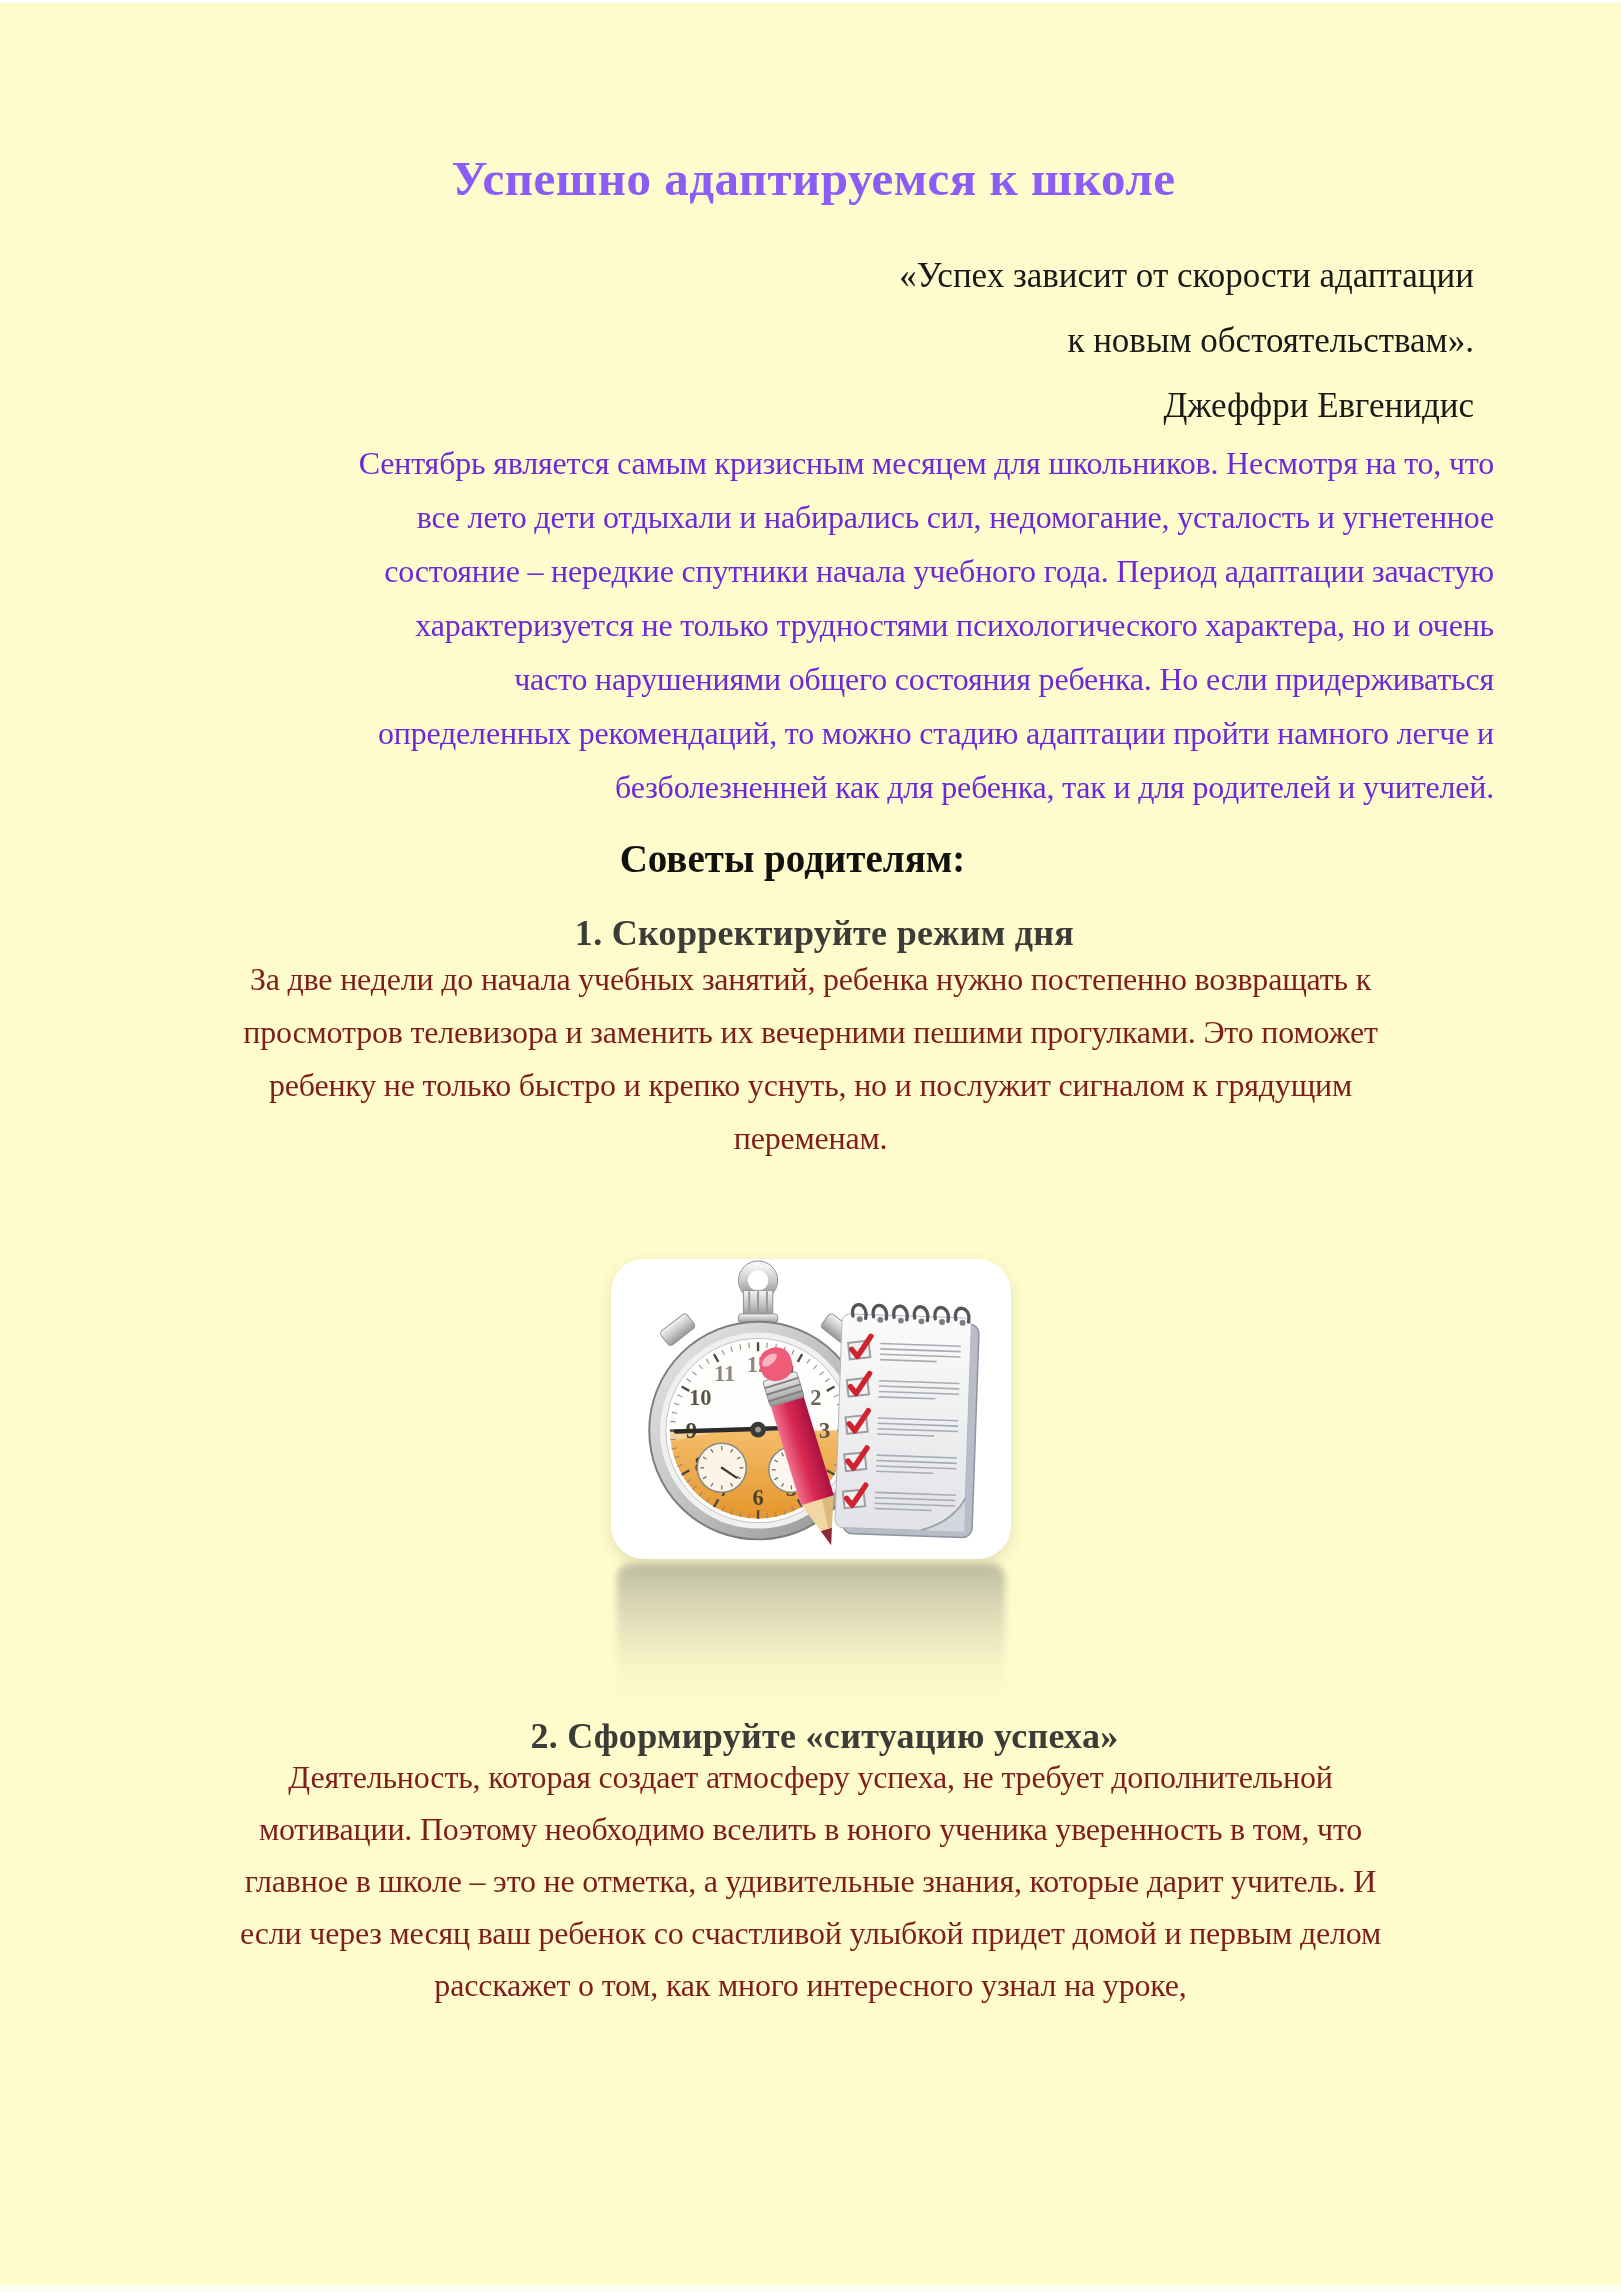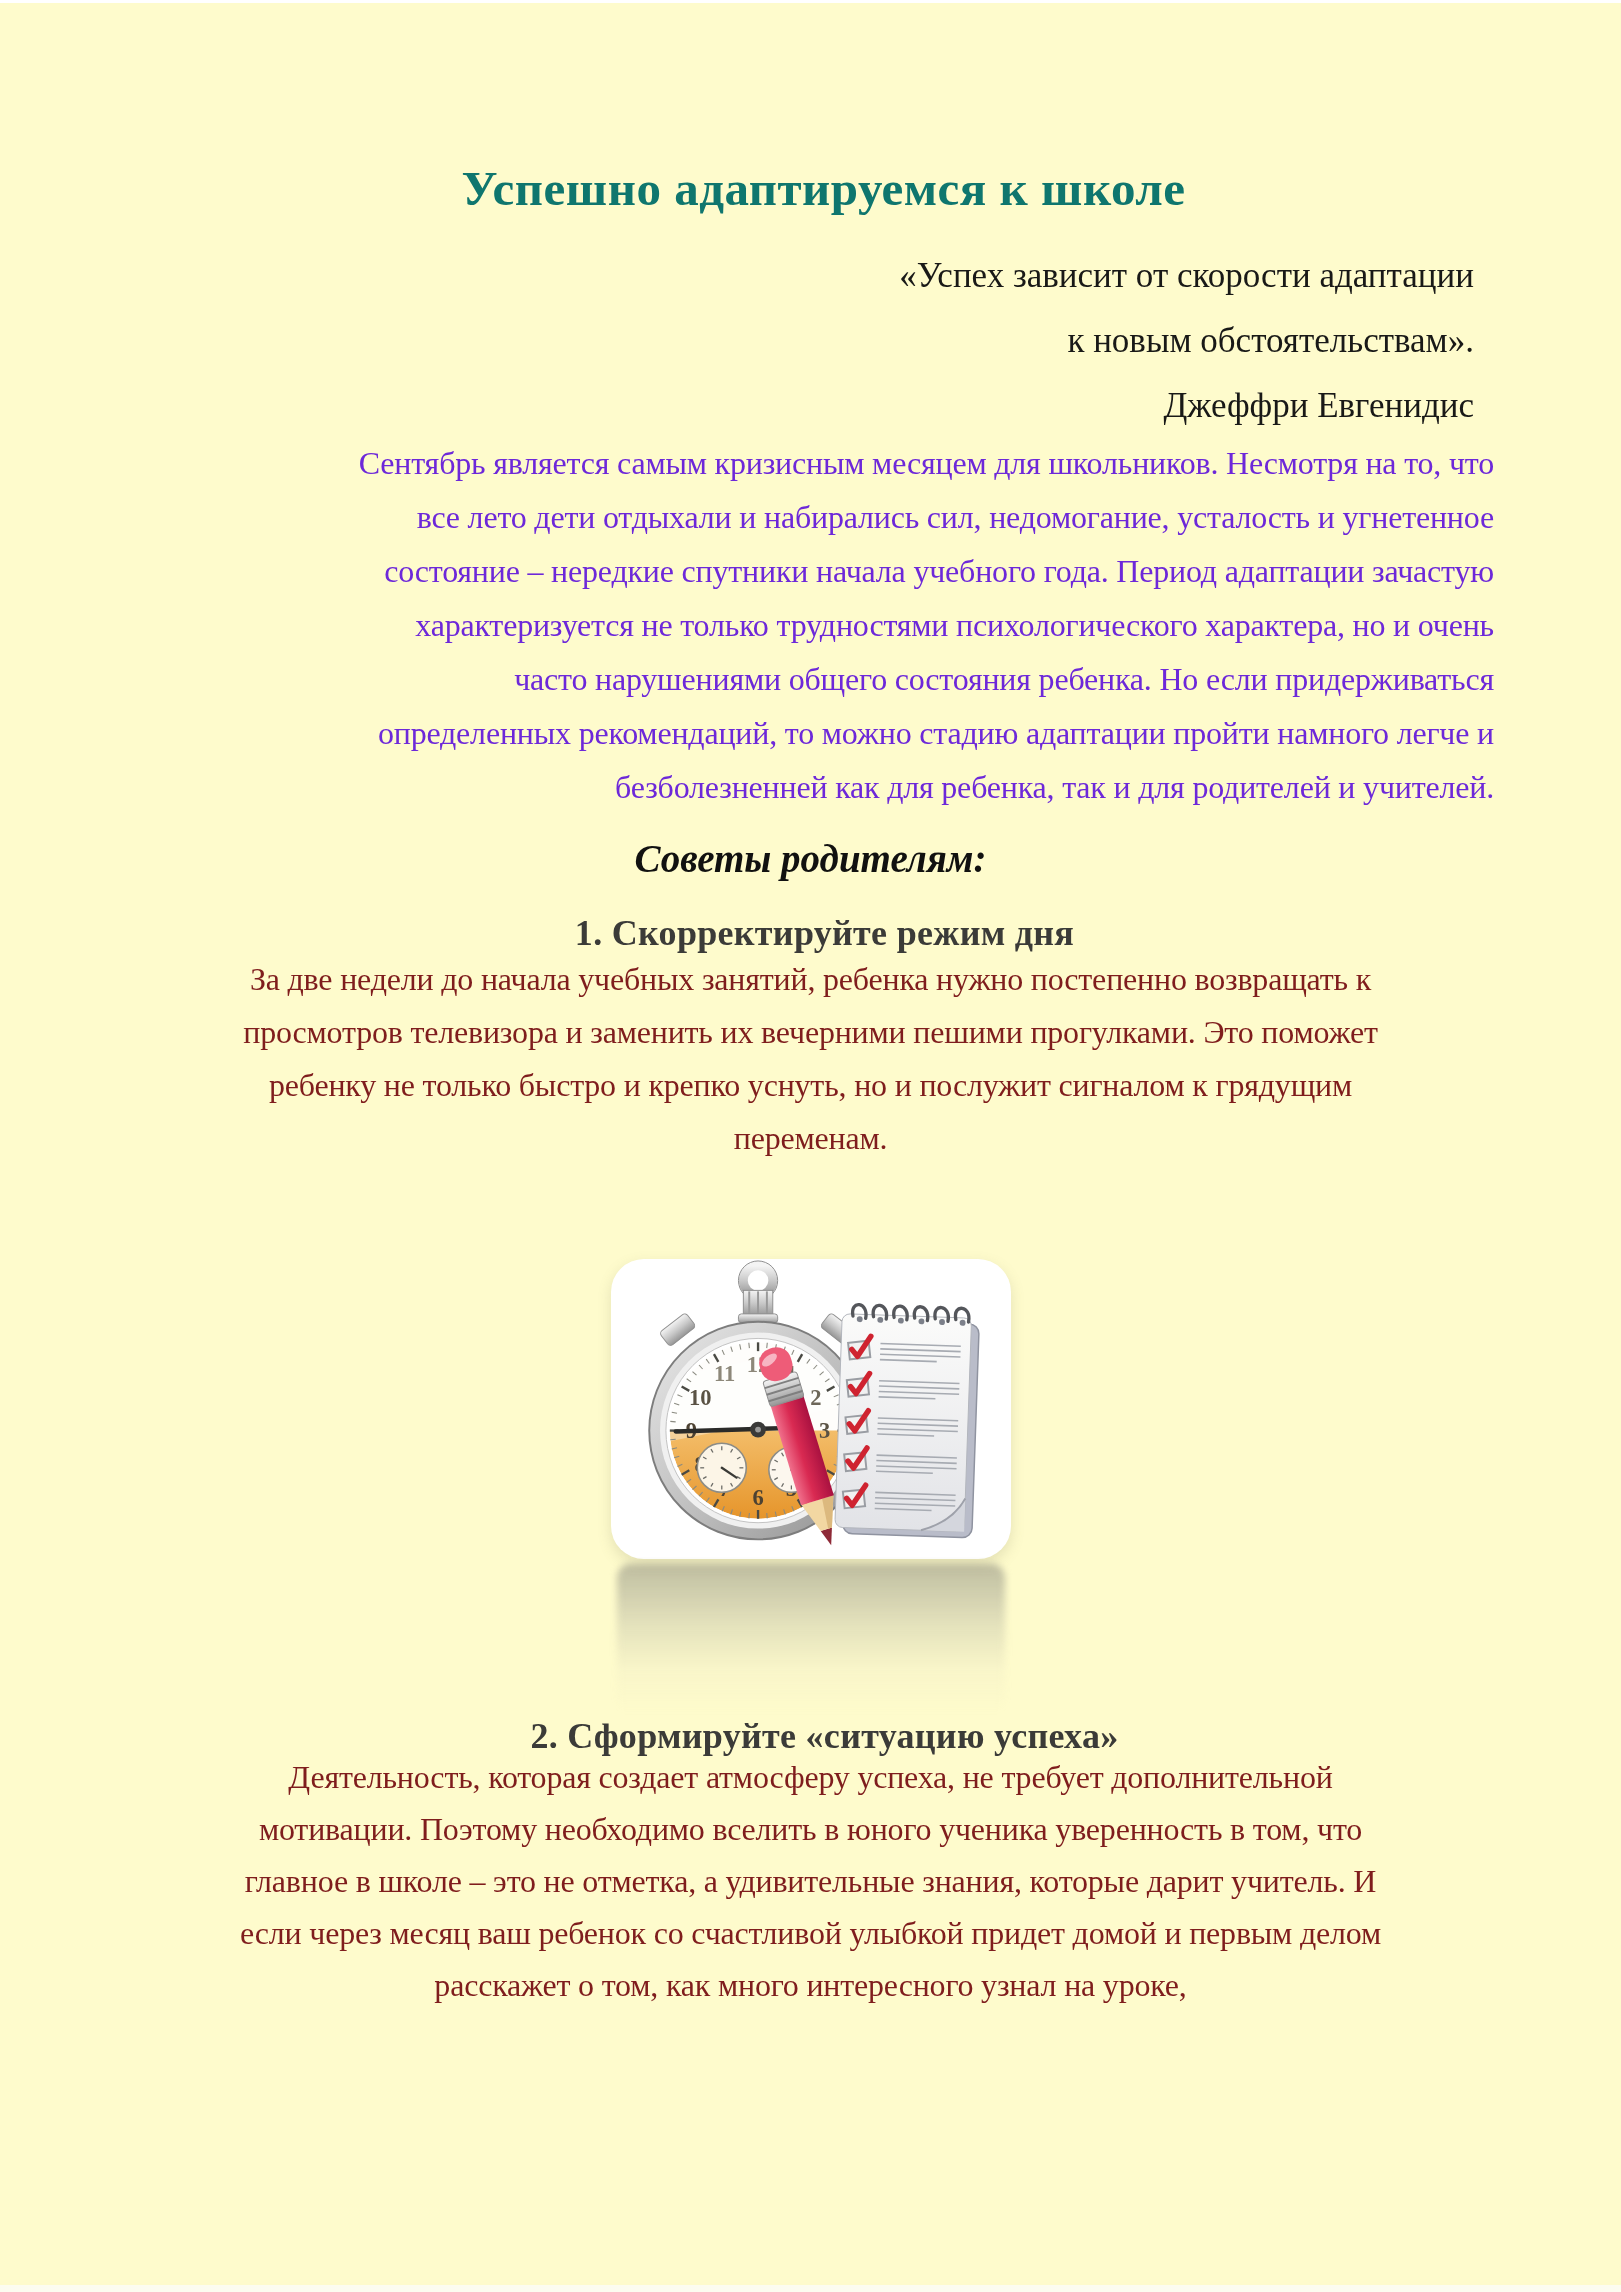--- a/index.html
+++ b/index.html
@@ -9,38 +9,38 @@
     background:#fefbcc;
     overflow:hidden;
     font-family:"Liberation Serif","DejaVu Serif",serif;
     color:#1f1f1e;
   }
   .edge-top{position:absolute;top:0;left:0;width:100%;height:2.9px;background:#ffffff;}
   .edge-bottom{position:absolute;bottom:0;left:0;width:100%;height:7.8px;background:#fcfcf0;}
 
   .doc-title{
     position:absolute;top:147px;left:134px;width:1353px;
-    margin:13px;text-align:center;
-    font-size:49px;font-weight:bold;color:#0f766e;
+    margin:3px;text-align:center;
+    font-size:49px;font-weight:bold;color:#8b5cf6;
     letter-spacing:0.5px;line-height:1.2;
   }
   .epigraph{
     position:absolute;top:243px;left:134px;width:1340px;
     text-align:right;font-size:35px;line-height:65px;color:#191917;
   }
   .epigraph .line{display:block;white-space:nowrap;}
   .intro{
     position:absolute;top:436px;left:137px;width:1357px;
     font-size:32px;line-height:54px;text-align:right;color:#6d28d9;
     letter-spacing:-0.2px;
   }
   .intro .line{display:block;white-space:nowrap;}
   .section-heading{
-    position:absolute;top:836px;left:134px;width:1353px;margin:0;
-    text-align:center;font-size:39px;font-style:italic;font-weight:bold;color:#111110;
+    position:absolute;top:836px;left:116px;width:1353px;margin:0;
+    text-align:center;font-size:39px;font-weight:bold;color:#111110;
   }
   .tip-heading{
     position:absolute;left:148px;width:1353px;margin:0;
     text-align:center;font-size:36px;font-weight:bold;color:#3b3b38;
     letter-spacing:0.3px;
   }
   .tip-heading.t1{top:912px;}
   .tip-heading.t2{top:1715px;}
   .tip-body{
     position:absolute;left:134px;width:1353px;

